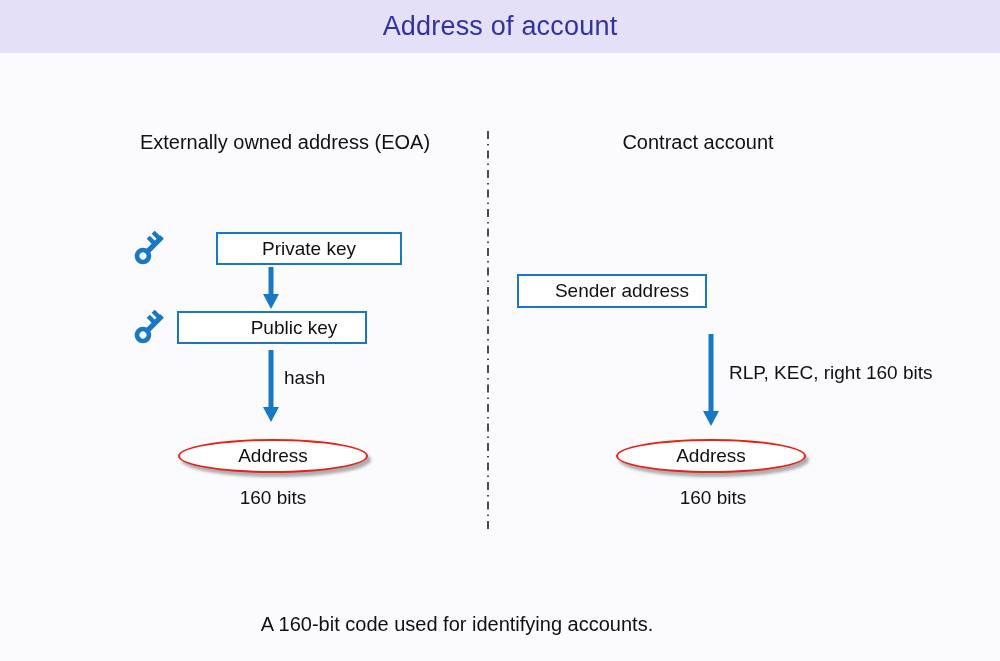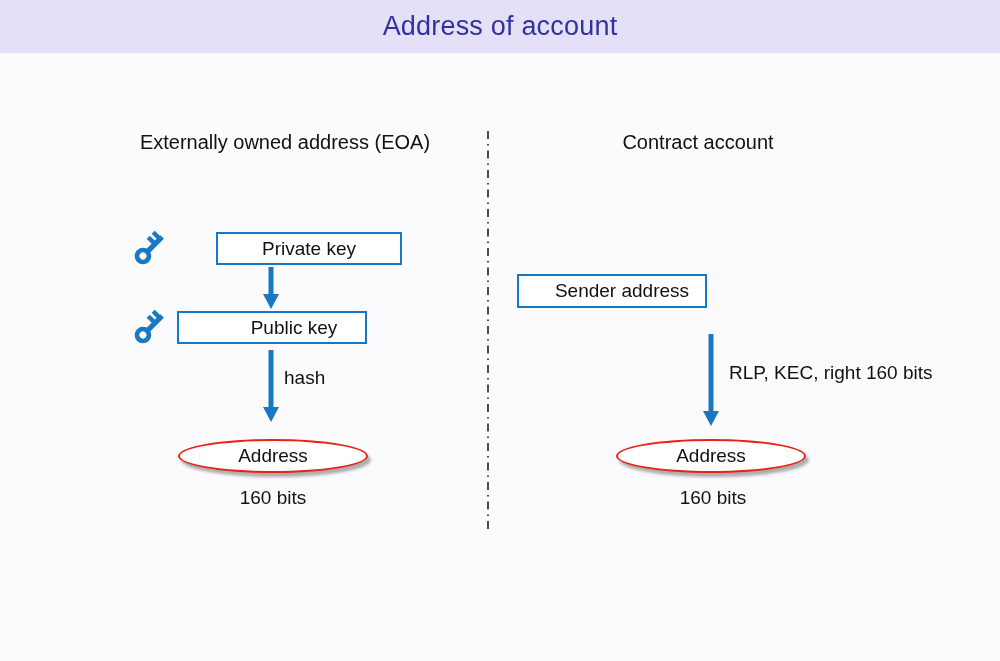--- a/index.html
+++ b/index.html
@@ -163,14 +163,15 @@
     <line class="arrow-line" x1="12" y1="0" x2="12" y2="78"></line>
     <polygon class="arrow-head" points="4,77 20,77 12,92"></polygon>
   </svg>
   <div class="flow-label label-rlp">RLP, KEC, right 160 bits</div>
 
   <div class="address-ellipse ellipse-right">
     <span>Address</span>
   </div>
   <div class="bits-label bits-right">160 bits</div>
 
+  <div class="caption">A 160-bit code used for identifying accounts.</div>
 
 </div>
 
 </body></html>

